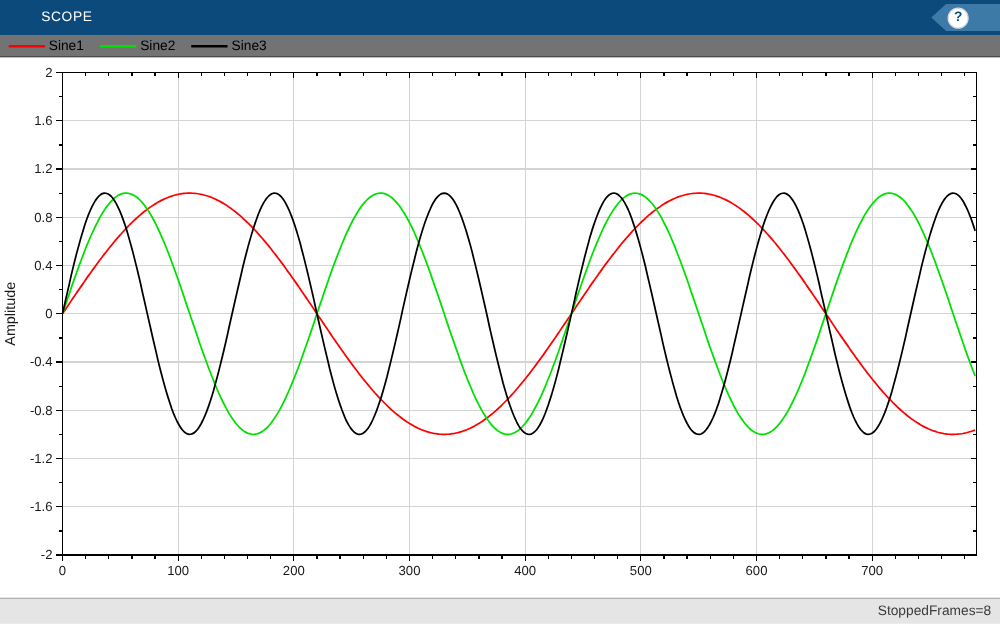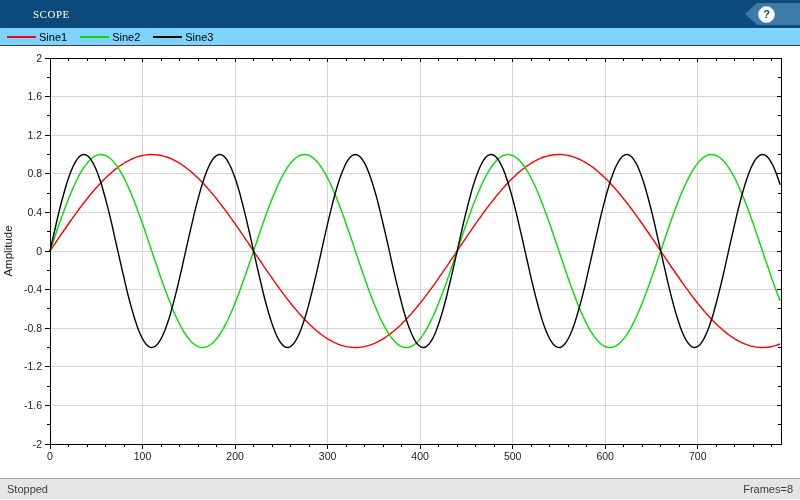--- a/index.html
+++ b/index.html
@@ -19,21 +19,20 @@
     padding-left:33px;
     gap:46px;
     position:relative;
   }
   .tab {
     color:#ffffff;
     font-size:11px;
     letter-spacing:0.5px;
     cursor:default;
     line-height:28px;
-    font-family:Liberation Serif, serif;
   }
   .help-badge {
     position:absolute;
     right:0; top:3px;
     width:55px; height:22px;
     background:#3e7aa8;
     clip-path:polygon(0% 50%, 22% 0%, 100% 0%, 100% 100%, 22% 100%);
     display:flex;
     align-items:center;
   }
@@ -46,21 +45,21 @@
     color:#0b4a7a;
     font-size:11px;
     font-weight:bold;
     display:flex;
     align-items:center;
     justify-content:center;
   }
   
   .legend-row {
     height:18px;
-    background:#7dd3fc;
+    background:#737373;
     display:flex;
     align-items:center;
     padding-left:7px;
     border-bottom:1px solid #404040;
   }
   .legend-item {
     display:flex;
     align-items:center;
     margin-right:13px;
     cursor:default;
@@ -85,21 +84,21 @@
     fill:#1a1a1a;
   }
   svg .ylab { font-size:11.5px; }
   
   .status-bar {
     height:21px;
     background:#e5e5e5;
     border-top:1px solid #a3a3a3;
     display:flex;
     align-items:center;
-    justify-content:space-between;
+    justify-content:flex-end;
     padding:0 7px;
     font-size:11px;
     color:#3c3c3c;
   }
 </style>
 </head>
 <body>
 
 <div class="toolbar">
   <div class="tab">SCOPE</div>

